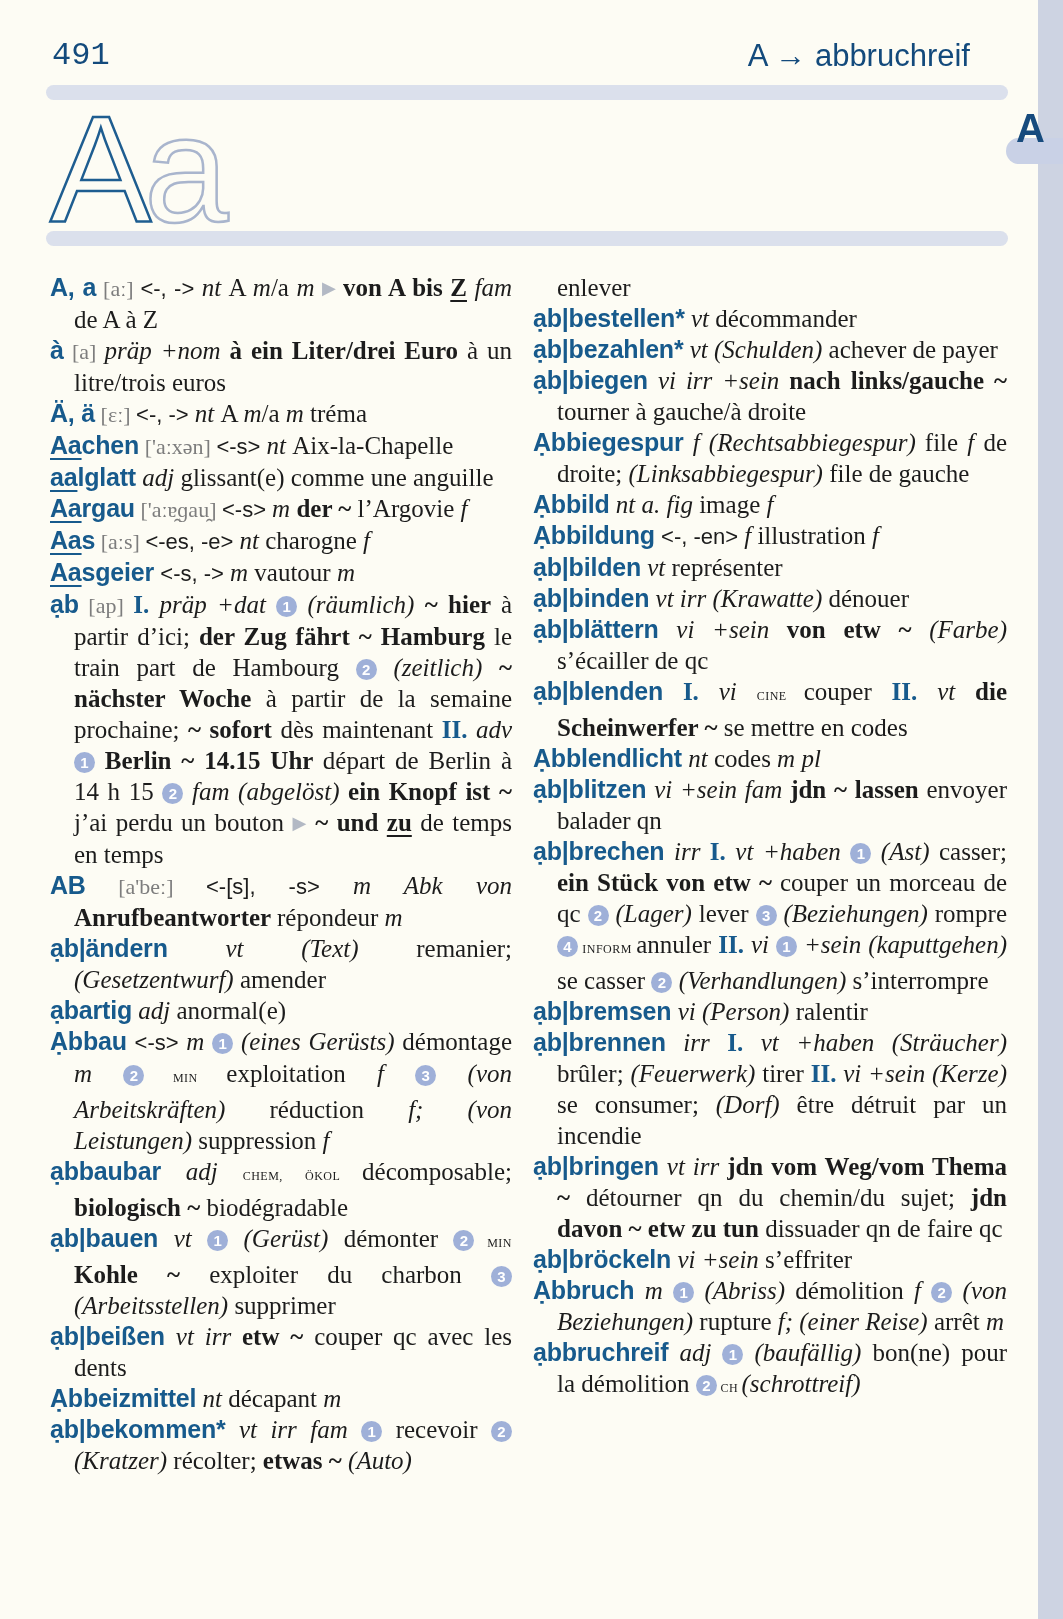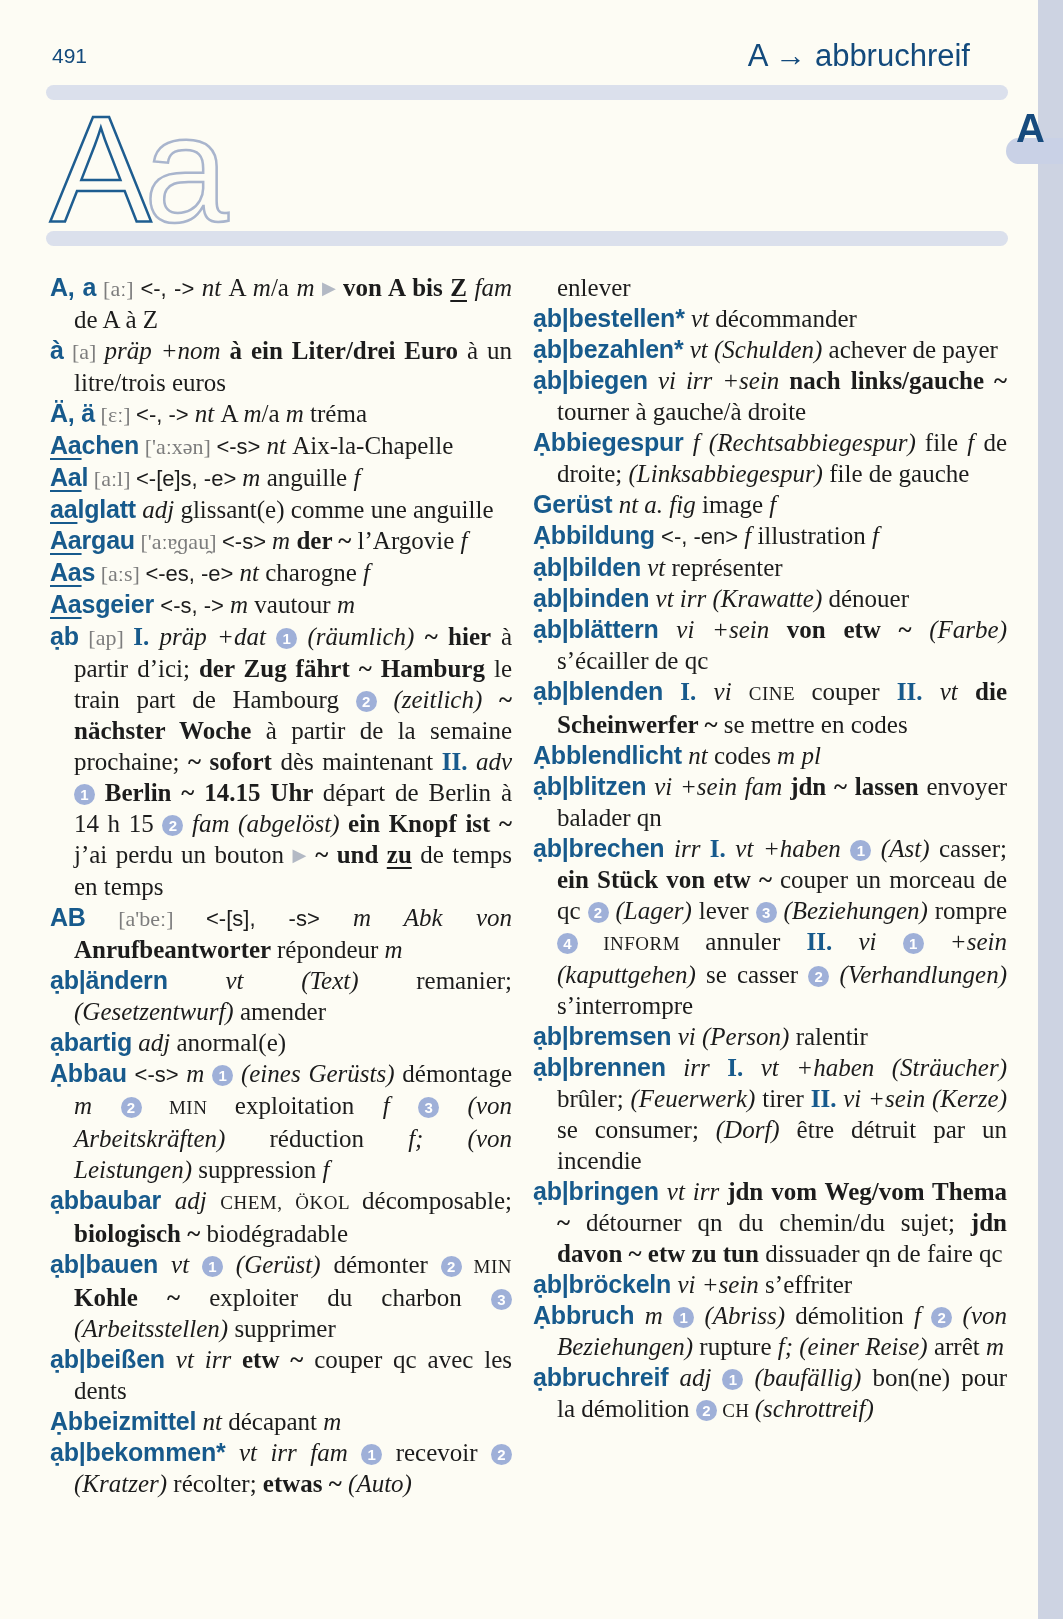--- a/index.html
+++ b/index.html
@@ -1,20 +1,20 @@
 <!DOCTYPE html>
 <html><head>
 <meta charset="utf-8">
 <style>
   html,body{margin:0;padding:0;}
   body{width:1063px;height:1619px;overflow:hidden;background:#fdfcf4;
        font-family:"Liberation Serif",serif;font-size:25px;line-height:31px;color:#1c1c1c;position:relative;}
   .page{position:absolute;inset:0;overflow:hidden;}
-  .page-num{position:absolute;left:52px;top:40px;font-family:Liberation Sans, sans-serif;
-            font-size:21px;color:#134a7c;}
+  .page-num{position:absolute;left:52px;top:40px;font-family:Liberation Mono, monospace;
+            font-size:32px;color:#134a7c;}
   .header-range{position:absolute;right:93px;top:40px;font-family:"Liberation Sans",sans-serif;
             font-size:31px;color:#134a7c;}
   .bar{position:absolute;left:46px;width:962px;height:15px;border-radius:8px;background:#dbe0ec;}
   .bar1{top:85px;} .bar2{top:231px;}
   .bigletters{position:absolute;left:46px;top:95px;}
   .edge-strip{position:absolute;left:1038px;top:0;width:25px;height:1619px;background:#cdd3e2;}
   .tab{position:absolute;left:1006px;top:138px;width:57px;height:26px;border-radius:13px 0 0 13px;background:#c9d1e6;}
   .tab-letter{position:absolute;left:1016px;top:106px;font-family:"Liberation Sans",sans-serif;
               font-weight:700;font-size:40px;line-height:44px;color:#174b7d;}
   .col{position:absolute;top:272px;}
@@ -26,21 +26,21 @@
   .seg-hwu{text-decoration:underline;text-decoration-thickness:2px;text-underline-offset:4px;}
   .seg-ph{color:#7d7d7d;font-size:22px;}
   .seg-i{font-style:italic;}
   .seg-b{font-weight:700;}
   .seg-bu{text-decoration:underline;text-decoration-thickness:2px;text-underline-offset:4px;}
   .seg-f{font-family:"Liberation Sans",sans-serif;font-size:22px;}
   .seg-r{color:#175a8c;font-weight:700;}
   .seg-n{display:inline-block;width:21px;height:21px;border-radius:50%;background:#9fb0d8;color:#ffffff;
          font-family:"Liberation Sans",sans-serif;font-size:15px;font-weight:700;line-height:21px;
          text-align:center;text-indent:0;vertical-align:1px;}
-  .seg-sc{font-size:19px;letter-spacing:0.5px;}
+  .seg-sc{font-size:12px;letter-spacing:0.5px;}
   .seg-tri{color:#b3b9c4;font-size:18px;vertical-align:2px;}
 </style>
 </head>
 <body>
 
 <div class="page">
 
   <div class="page-num">491</div>
   <div class="header-range">A → abbruchreif</div>
 
@@ -55,21 +55,20 @@
 
   <div class="edge-strip"></div>
   <div class="tab"></div>
   <div class="tab-letter">A</div>
 
   <div class="col col-left">
       <p class="entry"><span class="seg-hw">A, a</span><span class="seg-ph"> [aː] </span><span class="seg-f">&lt;-, -&gt; </span><span class="seg-i">nt </span><span class="seg-t">A </span><span class="seg-i">m</span><span class="seg-t">/a </span><span class="seg-i">m </span><span class="seg-tri">▶ </span><span class="seg-b">von A bis </span><span class="seg-b seg-bu">Z</span><span class="seg-b"> </span><span class="seg-i">fam </span><span class="seg-t">de A à Z</span></p>
       <p class="entry"><span class="seg-hw">à</span><span class="seg-ph"> [a] </span><span class="seg-i">präp +nom </span><span class="seg-b">à ein Liter/drei Euro </span><span class="seg-t">à un litre/trois euros</span></p>
       <p class="entry"><span class="seg-hw">Ä, ä</span><span class="seg-ph"> [ɛː] </span><span class="seg-f">&lt;-, -&gt; </span><span class="seg-i">nt </span><span class="seg-t">A </span><span class="seg-i">m</span><span class="seg-t">/a </span><span class="seg-i">m </span><span class="seg-t">tréma</span></p>
       <p class="entry"><span class="seg-hw seg-hwu">Aa</span><span class="seg-hw">chen</span><span class="seg-ph"> ['aːxən] </span><span class="seg-f">&lt;-s&gt; </span><span class="seg-i">nt </span><span class="seg-t">Aix-la-Chapelle</span></p>
-      <p class="entry"><span class="seg-hw seg-hwu">Aa</span><span class="seg-hw">l</span><span class="seg-ph"> [aːl] </span><span class="seg-f">&lt;-[e]s, -e&gt; </span><span class="seg-i">m </span><span class="seg-t">anguille </span><span class="seg-i">f</span></p>
       <p class="entry"><span class="seg-hw seg-hwu">aa</span><span class="seg-hw">lglatt</span><span class="seg-t"> </span><span class="seg-i">adj </span><span class="seg-t">glissant(e) comme une anguille</span></p>
       <p class="entry"><span class="seg-hw seg-hwu">Aa</span><span class="seg-hw">rgau</span><span class="seg-ph"> ['aːɐ̯ɡau̯] </span><span class="seg-f">&lt;-s&gt; </span><span class="seg-i">m </span><span class="seg-b">der ~ </span><span class="seg-t">l’Argovie </span><span class="seg-i">f</span></p>
       <p class="entry"><span class="seg-hw seg-hwu">Aa</span><span class="seg-hw">s</span><span class="seg-ph"> [aːs] </span><span class="seg-f">&lt;-es, -e&gt; </span><span class="seg-i">nt </span><span class="seg-t">charogne </span><span class="seg-i">f</span></p>
       <p class="entry"><span class="seg-hw seg-hwu">Aa</span><span class="seg-hw">sgeier</span><span class="seg-t"> </span><span class="seg-f">&lt;-s, -&gt; </span><span class="seg-i">m </span><span class="seg-t">vautour </span><span class="seg-i">m</span></p>
       <p class="entry"><span class="seg-hw">ạb</span><span class="seg-ph"> [ap] </span><span class="seg-r">I. </span><span class="seg-i">präp +dat </span><span class="seg-n">1</span><span class="seg-i"> (räumlich) </span><span class="seg-b">~ hier </span><span class="seg-t">à partir d’ici; </span><span class="seg-b">der Zug fährt ~ Hamburg </span><span class="seg-t">le train part de Hambourg </span><span class="seg-n">2</span><span class="seg-i"> (zeitlich) </span><span class="seg-b">~ nächster Woche </span><span class="seg-t">à partir de la semaine prochaine; </span><span class="seg-b">~ sofort </span><span class="seg-t">dès maintenant </span><span class="seg-r">II. </span><span class="seg-i">adv </span><span class="seg-n">1</span><span class="seg-b"> Berlin ~ 14.15 Uhr </span><span class="seg-t">départ de Berlin à 14 h 15 </span><span class="seg-n">2</span><span class="seg-i"> fam (abgelöst) </span><span class="seg-b">ein Knopf ist ~ </span><span class="seg-t">j’ai perdu un bouton </span><span class="seg-tri">▶ </span><span class="seg-b">~ und </span><span class="seg-b seg-bu">zu</span><span class="seg-t"> de temps en temps</span></p>
       <p class="entry"><span class="seg-hw">AB</span><span class="seg-ph"> [a'beː] </span><span class="seg-f">&lt;-[s], -s&gt; </span><span class="seg-i">m Abk von </span><span class="seg-b">Anrufbeantworter </span><span class="seg-t">répondeur </span><span class="seg-i">m</span></p>
       <p class="entry"><span class="seg-hw">ạb|ändern</span><span class="seg-t"> </span><span class="seg-i">vt (Text) </span><span class="seg-t">remanier; </span><span class="seg-i">(Gesetzentwurf) </span><span class="seg-t">amender</span></p>
       <p class="entry"><span class="seg-hw">ạbartig</span><span class="seg-t"> </span><span class="seg-i">adj </span><span class="seg-t">anormal(e)</span></p>
       <p class="entry"><span class="seg-hw">Ạbbau</span><span class="seg-t"> </span><span class="seg-f">&lt;-s&gt; </span><span class="seg-i">m </span><span class="seg-n">1</span><span class="seg-i"> (eines Gerüsts) </span><span class="seg-t">démontage </span><span class="seg-i">m </span><span class="seg-n">2</span><span class="seg-sc"> MIN </span><span class="seg-t">exploitation </span><span class="seg-i">f </span><span class="seg-n">3</span><span class="seg-i"> (von Arbeitskräften) </span><span class="seg-t">réduction </span><span class="seg-i">f; (von Leistungen) </span><span class="seg-t">suppression </span><span class="seg-i">f</span></p>
       <p class="entry"><span class="seg-hw">ạbbaubar</span><span class="seg-t"> </span><span class="seg-i">adj </span><span class="seg-sc">CHEM, ÖKOL </span><span class="seg-t">décomposable; </span><span class="seg-b">biologisch ~ </span><span class="seg-t">biodégradable</span></p>
@@ -77,21 +76,21 @@
       <p class="entry"><span class="seg-hw">ạb|beißen</span><span class="seg-t"> </span><span class="seg-i">vt irr </span><span class="seg-b">etw ~ </span><span class="seg-t">couper qc avec les dents</span></p>
       <p class="entry"><span class="seg-hw">Ạbbeizmittel</span><span class="seg-t"> </span><span class="seg-i">nt </span><span class="seg-t">décapant </span><span class="seg-i">m</span></p>
       <p class="entry"><span class="seg-hw">ạb|bekommen*</span><span class="seg-t"> </span><span class="seg-i">vt irr fam </span><span class="seg-n">1</span><span class="seg-t"> recevoir </span><span class="seg-n">2</span><span class="seg-i"> (Kratzer) </span><span class="seg-t">récolter; </span><span class="seg-b">etwas ~ </span><span class="seg-i">(Auto)</span></p>
     </div>
   <div class="col col-right">
       <p class="entry cont"><span class="seg-t">enlever</span></p>
       <p class="entry"><span class="seg-hw">ạb|bestellen*</span><span class="seg-t"> </span><span class="seg-i">vt </span><span class="seg-t">décommander</span></p>
       <p class="entry"><span class="seg-hw">ạb|bezahlen*</span><span class="seg-t"> </span><span class="seg-i">vt (Schulden) </span><span class="seg-t">achever de payer</span></p>
       <p class="entry"><span class="seg-hw">ạb|biegen</span><span class="seg-t"> </span><span class="seg-i">vi irr +sein </span><span class="seg-b">nach links/gauche ~ </span><span class="seg-t">tourner à gauche/à droite</span></p>
       <p class="entry"><span class="seg-hw">Ạbbiegespur</span><span class="seg-t"> </span><span class="seg-i">f (Rechtsabbiegespur) </span><span class="seg-t">file </span><span class="seg-i">f </span><span class="seg-t">de droite; </span><span class="seg-i">(Linksabbiegespur) </span><span class="seg-t">file de gauche</span></p>
-      <p class="entry"><span class="seg-hw">Gerüst</span><span class="seg-t"> </span><span class="seg-i">nt a. fig </span><span class="seg-t">image </span><span class="seg-i">f</span></p>
+      <p class="entry"><span class="seg-hw">Ạbbild</span><span class="seg-t"> </span><span class="seg-i">nt a. fig </span><span class="seg-t">image </span><span class="seg-i">f</span></p>
       <p class="entry"><span class="seg-hw">Ạbbildung</span><span class="seg-t"> </span><span class="seg-f">&lt;-, -en&gt; </span><span class="seg-i">f </span><span class="seg-t">illustration </span><span class="seg-i">f</span></p>
       <p class="entry"><span class="seg-hw">ạb|bilden</span><span class="seg-t"> </span><span class="seg-i">vt </span><span class="seg-t">représenter</span></p>
       <p class="entry"><span class="seg-hw">ạb|binden</span><span class="seg-t"> </span><span class="seg-i">vt irr (Krawatte) </span><span class="seg-t">dénouer</span></p>
       <p class="entry"><span class="seg-hw">ạb|blättern</span><span class="seg-t"> </span><span class="seg-i">vi +sein </span><span class="seg-b">von etw ~ </span><span class="seg-i">(Farbe) </span><span class="seg-t">s’écailler de qc</span></p>
       <p class="entry"><span class="seg-hw">ạb|blenden</span><span class="seg-t"> </span><span class="seg-r">I. </span><span class="seg-i">vi </span><span class="seg-sc">CINE </span><span class="seg-t">couper </span><span class="seg-r">II. </span><span class="seg-i">vt </span><span class="seg-b">die Scheinwerfer ~ </span><span class="seg-t">se mettre en codes</span></p>
       <p class="entry"><span class="seg-hw">Ạbblendlicht</span><span class="seg-t"> </span><span class="seg-i">nt </span><span class="seg-t">codes </span><span class="seg-i">m pl</span></p>
       <p class="entry"><span class="seg-hw">ạb|blitzen</span><span class="seg-t"> </span><span class="seg-i">vi +sein fam </span><span class="seg-b">jdn ~ lassen </span><span class="seg-t">envoyer balader qn</span></p>
       <p class="entry"><span class="seg-hw">ạb|brechen</span><span class="seg-t"> </span><span class="seg-i">irr </span><span class="seg-r">I. </span><span class="seg-i">vt +haben </span><span class="seg-n">1</span><span class="seg-i"> (Ast) </span><span class="seg-t">casser; </span><span class="seg-b">ein Stück von etw ~ </span><span class="seg-t">couper un morceau de qc </span><span class="seg-n">2</span><span class="seg-i"> (Lager) </span><span class="seg-t">lever </span><span class="seg-n">3</span><span class="seg-i"> (Beziehungen) </span><span class="seg-t">rompre </span><span class="seg-n">4</span><span class="seg-sc"> INFORM </span><span class="seg-t">annuler </span><span class="seg-r">II. </span><span class="seg-i">vi </span><span class="seg-n">1</span><span class="seg-i"> +sein (kaputtgehen) </span><span class="seg-t">se casser </span><span class="seg-n">2</span><span class="seg-i"> (Verhandlungen) </span><span class="seg-t">s’interrompre</span></p>
       <p class="entry"><span class="seg-hw">ạb|bremsen</span><span class="seg-t"> </span><span class="seg-i">vi (Person) </span><span class="seg-t">ralentir</span></p>
       <p class="entry"><span class="seg-hw">ạb|brennen</span><span class="seg-t"> </span><span class="seg-i">irr </span><span class="seg-r">I. </span><span class="seg-i">vt +haben (Sträucher) </span><span class="seg-t">brûler; </span><span class="seg-i">(Feuerwerk) </span><span class="seg-t">tirer </span><span class="seg-r">II. </span><span class="seg-i">vi +sein (Kerze) </span><span class="seg-t">se consumer; </span><span class="seg-i">(Dorf) </span><span class="seg-t">être détruit par un incendie</span></p>

